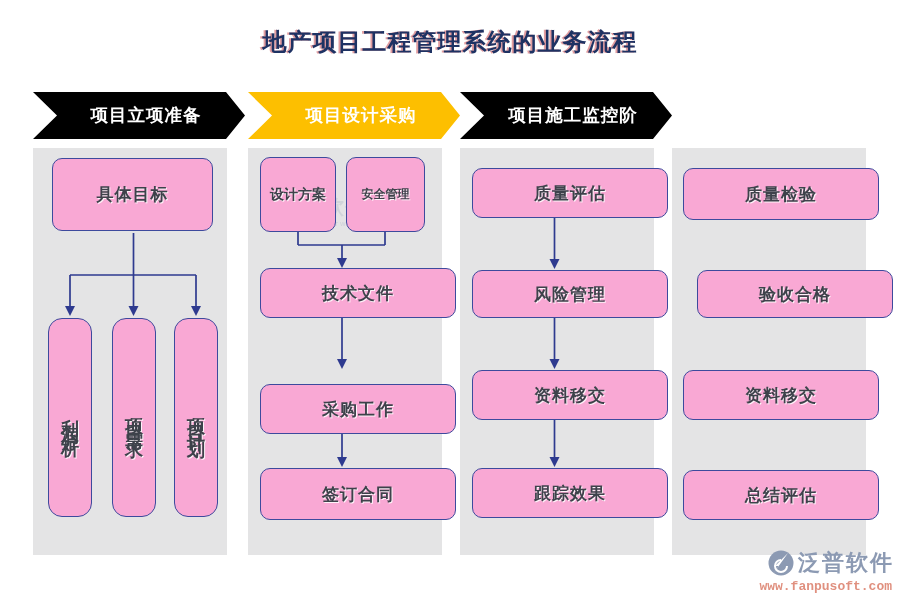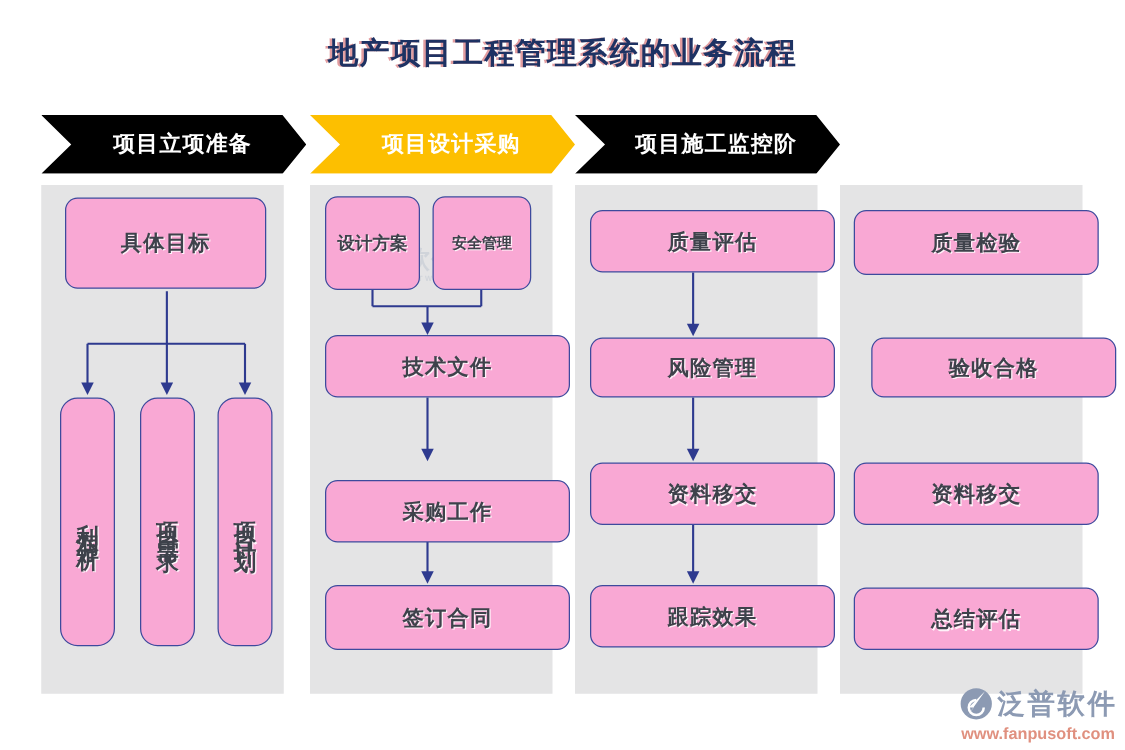--- a/index.html
+++ b/index.html
@@ -51,21 +51,21 @@
   .watermark .wm-sub { font-size:6px; letter-spacing:2px; text-align:right; }
   .logo {
     position:absolute; right:6px; top:548px; width:200px; text-align:right;
   }
   .logo-row { display:flex; align-items:center; justify-content:flex-end; gap:4px; }
   .logo-icon { width:26px; height:26px; flex:0 0 auto; }
   .logo-brand {
     font-size:22px; font-weight:bold; color:#8c9ab3; letter-spacing:2px;
   }
   .logo-url {
-    font-family:Liberation Sans, sans-serif;
+    font-family:Liberation Mono, monospace;
     font-size:13px; font-weight:bold; color:#e0907f; margin-top:1px; padding-right:2px;text-align:right;
   }
 </style>
 </head>
 <body>
 
 <div class="title">地产项目工程管理系统的业务流程</div>
 
 <div class="column col-1">
   <div class="stage-header stage-navy">项目立项准备</div>

